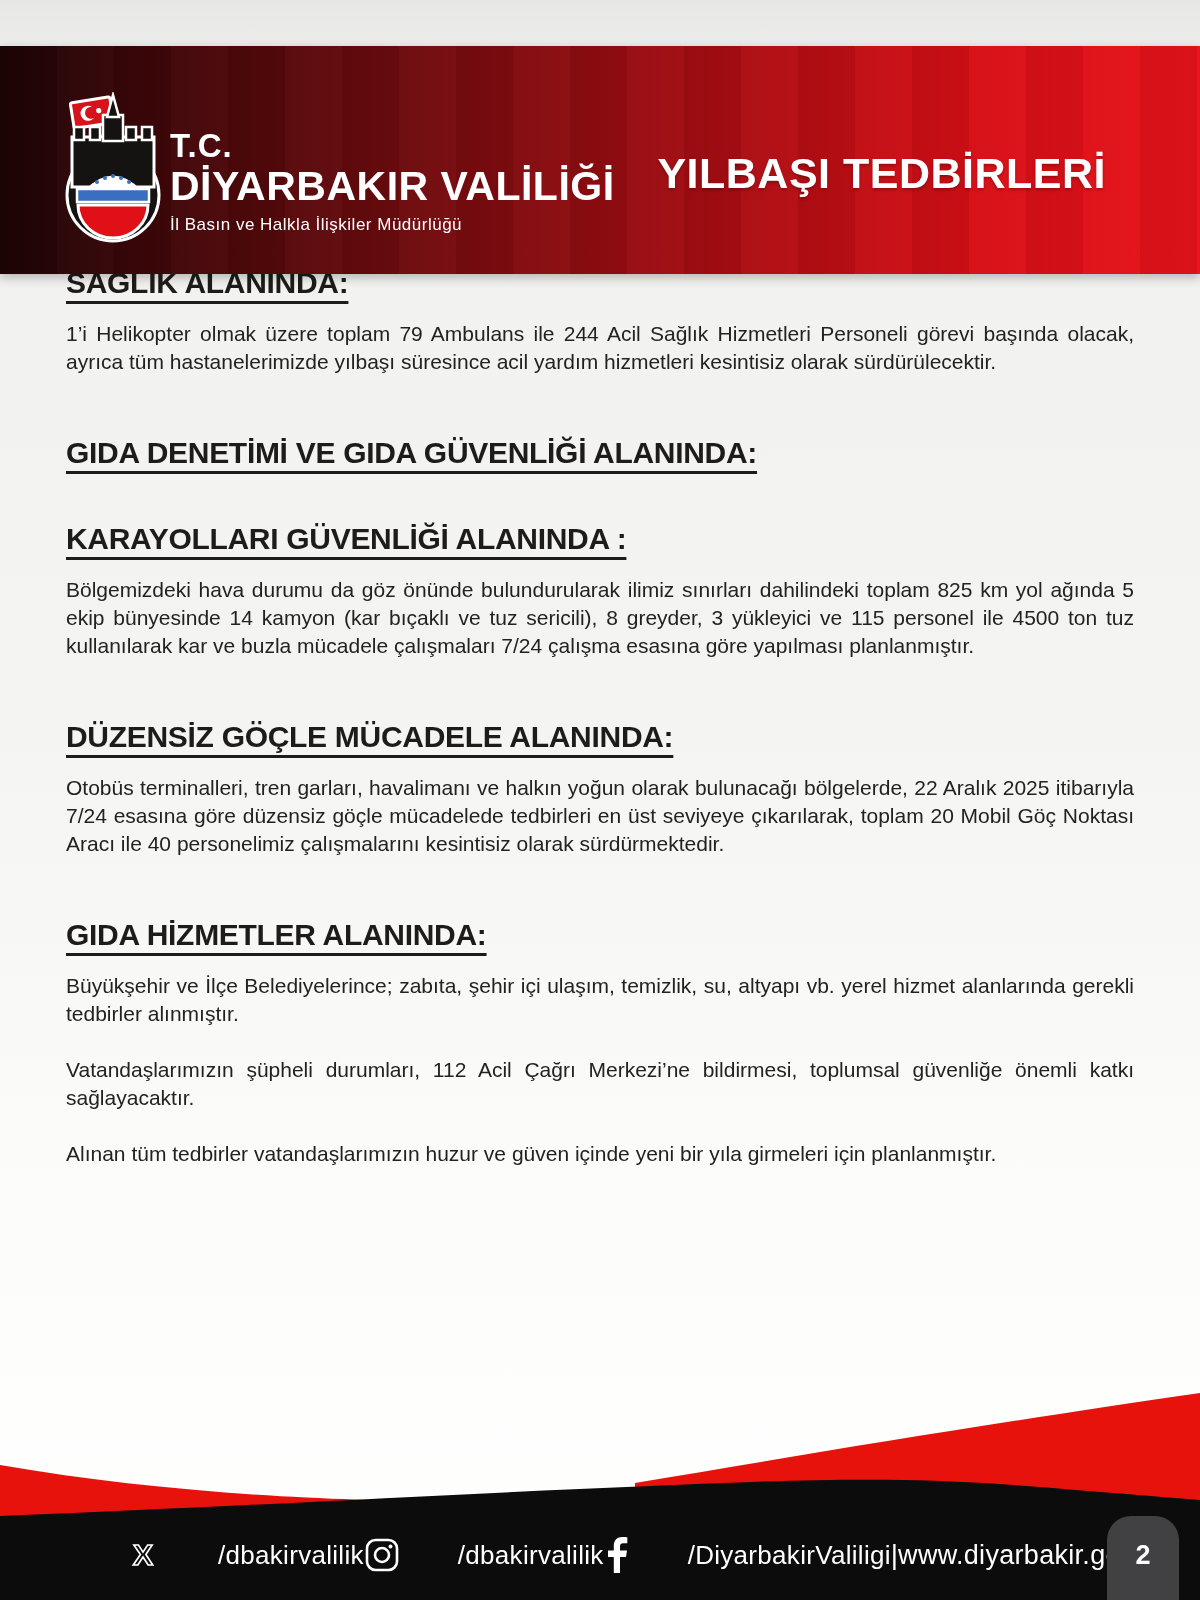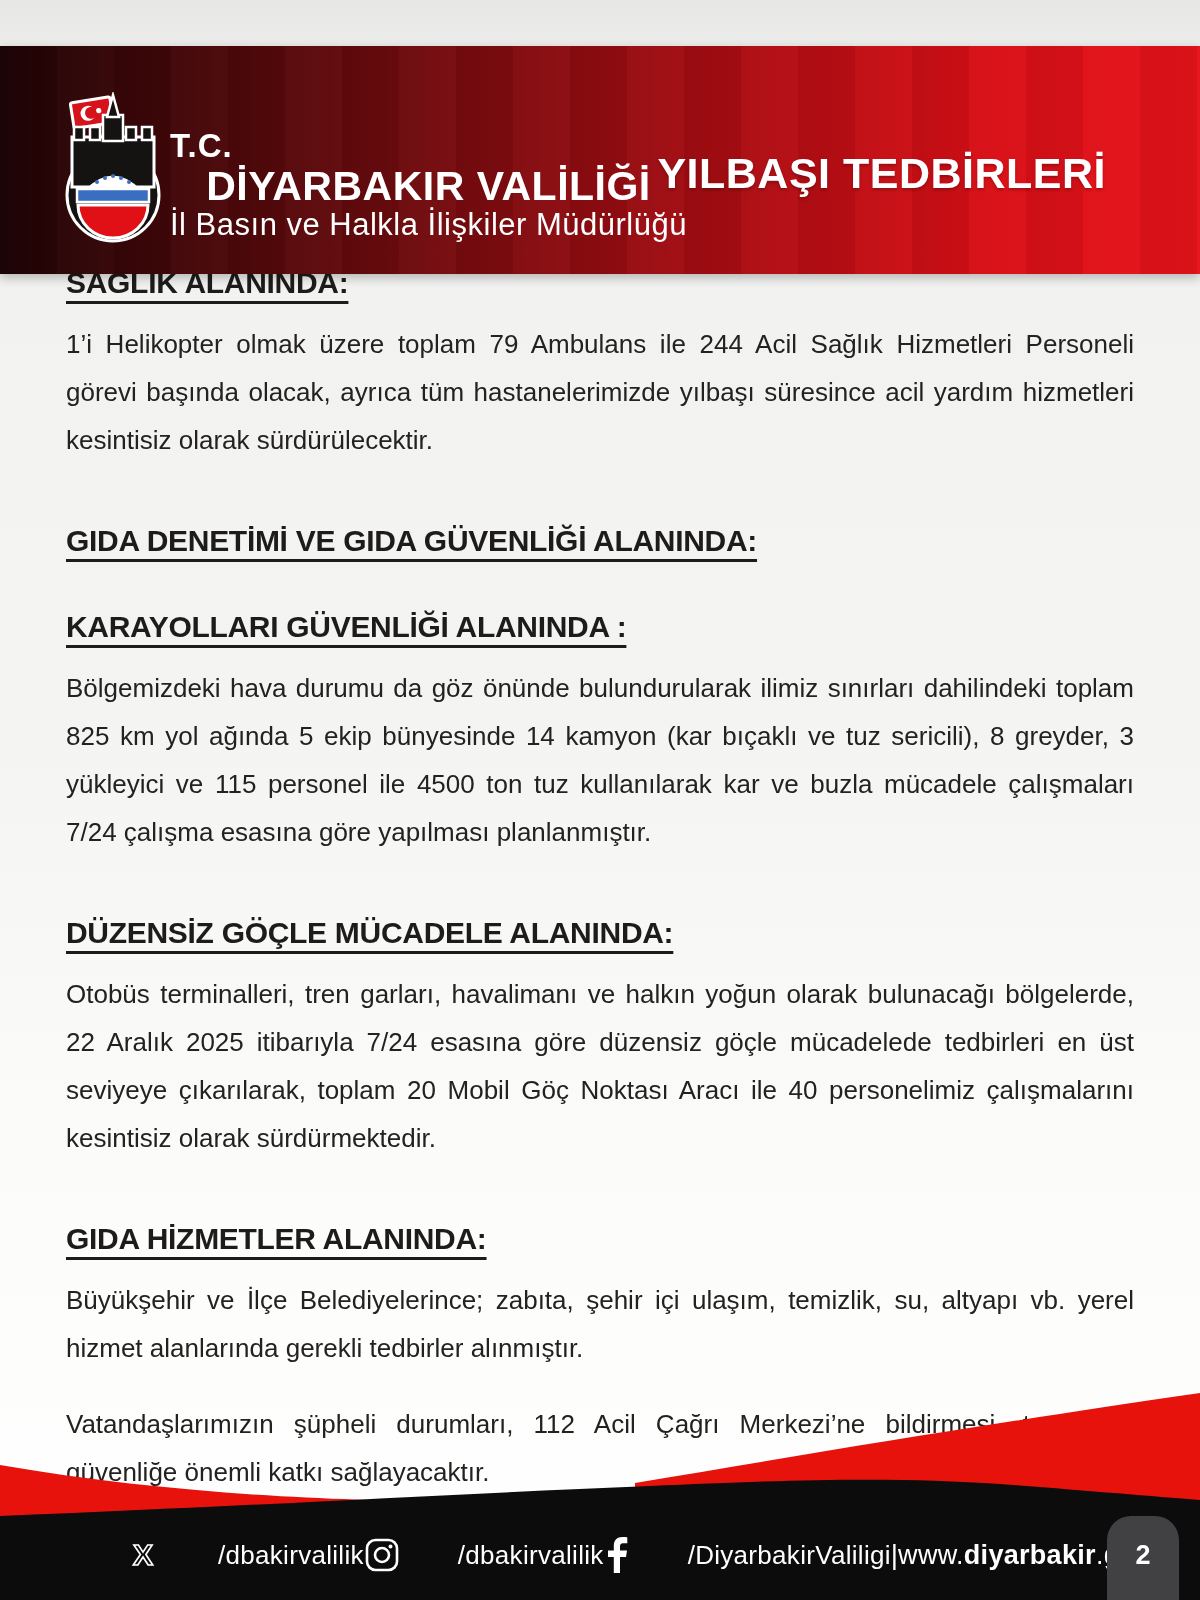--- a/index.html
+++ b/index.html
@@ -22,21 +22,21 @@
       repeating-linear-gradient(90deg, rgba(0,0,0,0.06) 0px, rgba(0,0,0,0.06) 57px, rgba(255,255,255,0.015) 57px, rgba(255,255,255,0.015) 114px),
       linear-gradient(90deg, #1d0405 0%, #3c0608 12%, #6a0b0e 32%, #a30d12 58%, #d80f16 82%, #e8131b 100%);
     box-shadow: 0 4px 10px rgba(0,0,0,0.25);
     z-index: 3;
     margin-top: 46px;
   }
   .logo-svg { position: absolute; left: 64px; top: 46px; width: 98px; height: 154px; }
   .agency { position: absolute; left: 170px; top: 82px; color: #ffffff; }
   .agency .tc { font-size: 33px; font-weight: 800; line-height: 36px; letter-spacing: 1px; }
   .agency .name { font-size: 41px; font-weight: 800; line-height: 45px; letter-spacing: 0.5px; text-align: center; }
-  .agency .dept { font-size: 31px; font-weight: 400; line-height: 31px; letter-spacing: 0.5px; text-align: right; }
+  .agency .dept { font-size: 17px; font-weight: 400; line-height: 31px; letter-spacing: 0.5px; }
   .header-title {
     position: absolute;
     right: 94px; top: 103px;
     color: #ffffff;
     font-size: 43px;
     font-weight: 800;
     letter-spacing: 0.5px;
     text-shadow: 0 2px 3px rgba(0,0,0,0.25);
     text-align: right;
   }
@@ -54,22 +54,22 @@
     font-weight: 800;
     letter-spacing: -0.3px;
     color: #1d1c1a;
     text-decoration: underline;
     text-decoration-thickness: 3px;
     text-underline-offset: 8px;
     margin: 32px 0 20px 0;
   }
   .section:first-child h2 { margin-top: 4px; }
   .section p {
-    font-size: 26px;
-    line-height: 48px;
+    font-size: 21px;
+    line-height: 28px;
     text-align: justify;
     margin: 0 0 28px 0;
     color: #232220;
   }
 
   
   .footer-waves {
     position: absolute;
     left: 0; bottom: 0;
     width: 1200px; height: 240px;
@@ -84,21 +84,21 @@
     display: flex;
     align-items: center;
     justify-content: space-between;
     color: #ffffff;
     z-index: 5;
   }
   .social-group { display: flex; align-items: center; gap: 10px; cursor: pointer; }
   .social-group .handle { font-size: 26px; letter-spacing: 0.3px; color: #fff; margin-left: 48px; }
   .footer-sep { font-size: 28px; font-weight: 300; color: #fff; }
   .website { font-size: 27px; letter-spacing: 0.3px; color: #fff; cursor: pointer; }
-  .website b { font-weight: 700; }
+  .website b { font-weight: 400; }
   .page-tab {
     position: absolute;
     left: 1107px; top: 1516px;
     width: 72px; height: 84px;
     background: #414144;
     border-radius: 24px 24px 0 0;
     display: flex;
     align-items: center;
     justify-content: center;
     z-index: 6;

